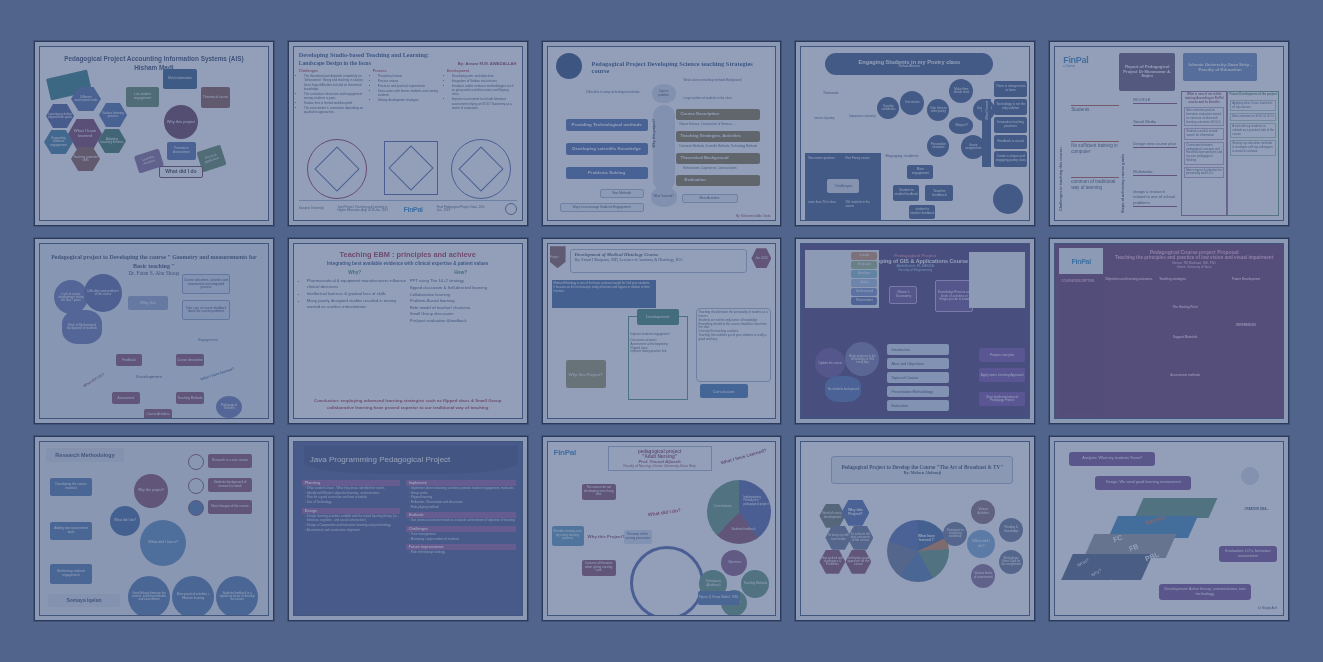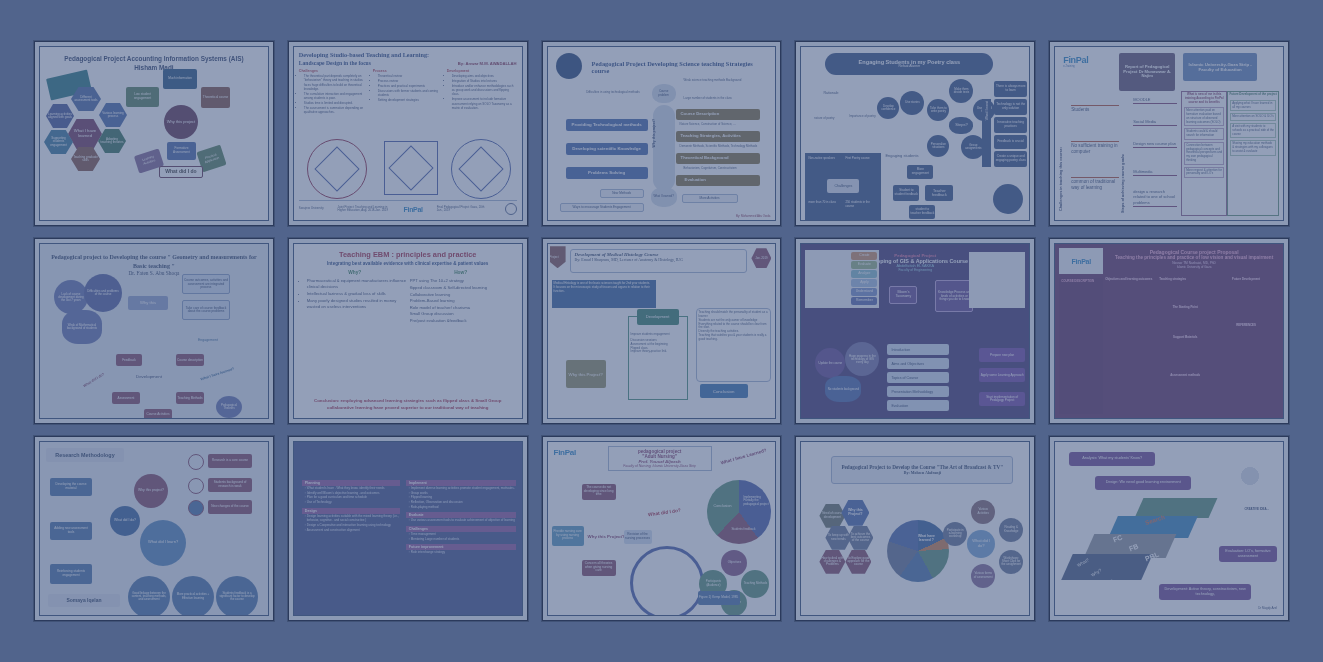--- a/index.html
+++ b/index.html
@@ -314,21 +314,21 @@
         <div class="p-small" style="position:absolute;left:96px;top:130px;font-size:4.4px;color:#2b3c64;">Development</div>
         <div class="p-small" style="position:absolute;left:160px;top:128px;transform:rotate(-18deg);font-weight:bold;color:#2b5f8c;">What I have learned?</div>
         <div class="p-small" style="position:absolute;left:158px;top:94px;color:#2b5f8c;">Engagement</div>
       </div>
         </div>
     </div>
 
     <div class="thumb">
       <div class="paper">
           <div class="inner" style="padding:6px 8px;">
-        <div style="font-size:7.4px;font-weight:bold;color:#a3243f;text-align:center;">Teaching EBM : principles and practice</div>
+        <div style="font-size:7.4px;font-weight:bold;color:#a3243f;text-align:center;">Teaching EBM : principles and achieve</div>
         <div style="font-size:4.6px;font-weight:bold;color:#27457e;text-align:center;margin-top:2px;">Integrating best available evidence with clinical expertise &amp; patient values</div>
         <div style="display:flex;margin-top:4px;">
           <div style="flex:1;">
             <div style="font-size:4.8px;font-weight:bold;color:#2f7a4e;text-align:center;">Why?</div>
             <ul class="bullets" style="margin-top:3px;">
               <li style="font-size:4.2px;">Pharmaceutical &amp; equipment manufacturers influence clinical decisions</li>
               <li style="font-size:4.2px;">Intellectual laziness &amp; gradual loss of skills</li>
               <li style="font-size:4.2px;">Many poorly designed studies resulted in money wasted on useless interventions</li>
             </ul>
           </div>
@@ -472,20 +472,23 @@
         <div class="circ" style="left:88px;top:134px;width:42px;height:42px;background:#3f6aa0;">Good linkage between the content, teaching methods, and assessment</div>
         <div class="circ" style="left:132px;top:134px;width:42px;height:42px;background:#3f6aa0;">More practical activities + Effective learning</div>
         <div class="circ" style="left:176px;top:134px;width:42px;height:42px;background:#3f6aa0;">Students feedback is a significant factor to develop the course</div>
       </div>
         </div>
     </div>
 
     <div class="thumb">
       <div class="paper" style="background:#3a4a84;">
           <div class="inner">
+        <div style="position:absolute;left:10px;top:4px;right:4px;height:28px;background:#2f3f74;border-radius:0 0 40% 40%;display:flex;align-items:center;">
+          <span style="color:#fff;font-size:8px;padding-left:6px;">Java Programming Pedagogical Project</span>
+        </div>
         <div style="position:absolute;left:8px;top:38px;width:98px;">
           <div class="band" style="position:static;display:block;background:#8a4f96;">Planning</div>
           <ul class="bullets" style="list-style:'‣ ';">
             <li style="color:#dfe6f5;">What student's have . What they know. identify their needs</li>
             <li style="color:#dfe6f5;">Identify well Bloom's objective learning . and outcomes</li>
             <li style="color:#dfe6f5;">Plan for a good curriculum and time schedule</li>
             <li style="color:#dfe6f5;">Use of Technology.</li>
           </ul>
           <div class="band" style="position:static;display:block;background:#8a4f96;margin-top:3px;">Design</div>
           <ul class="bullets" style="list-style:'‣ ';">

